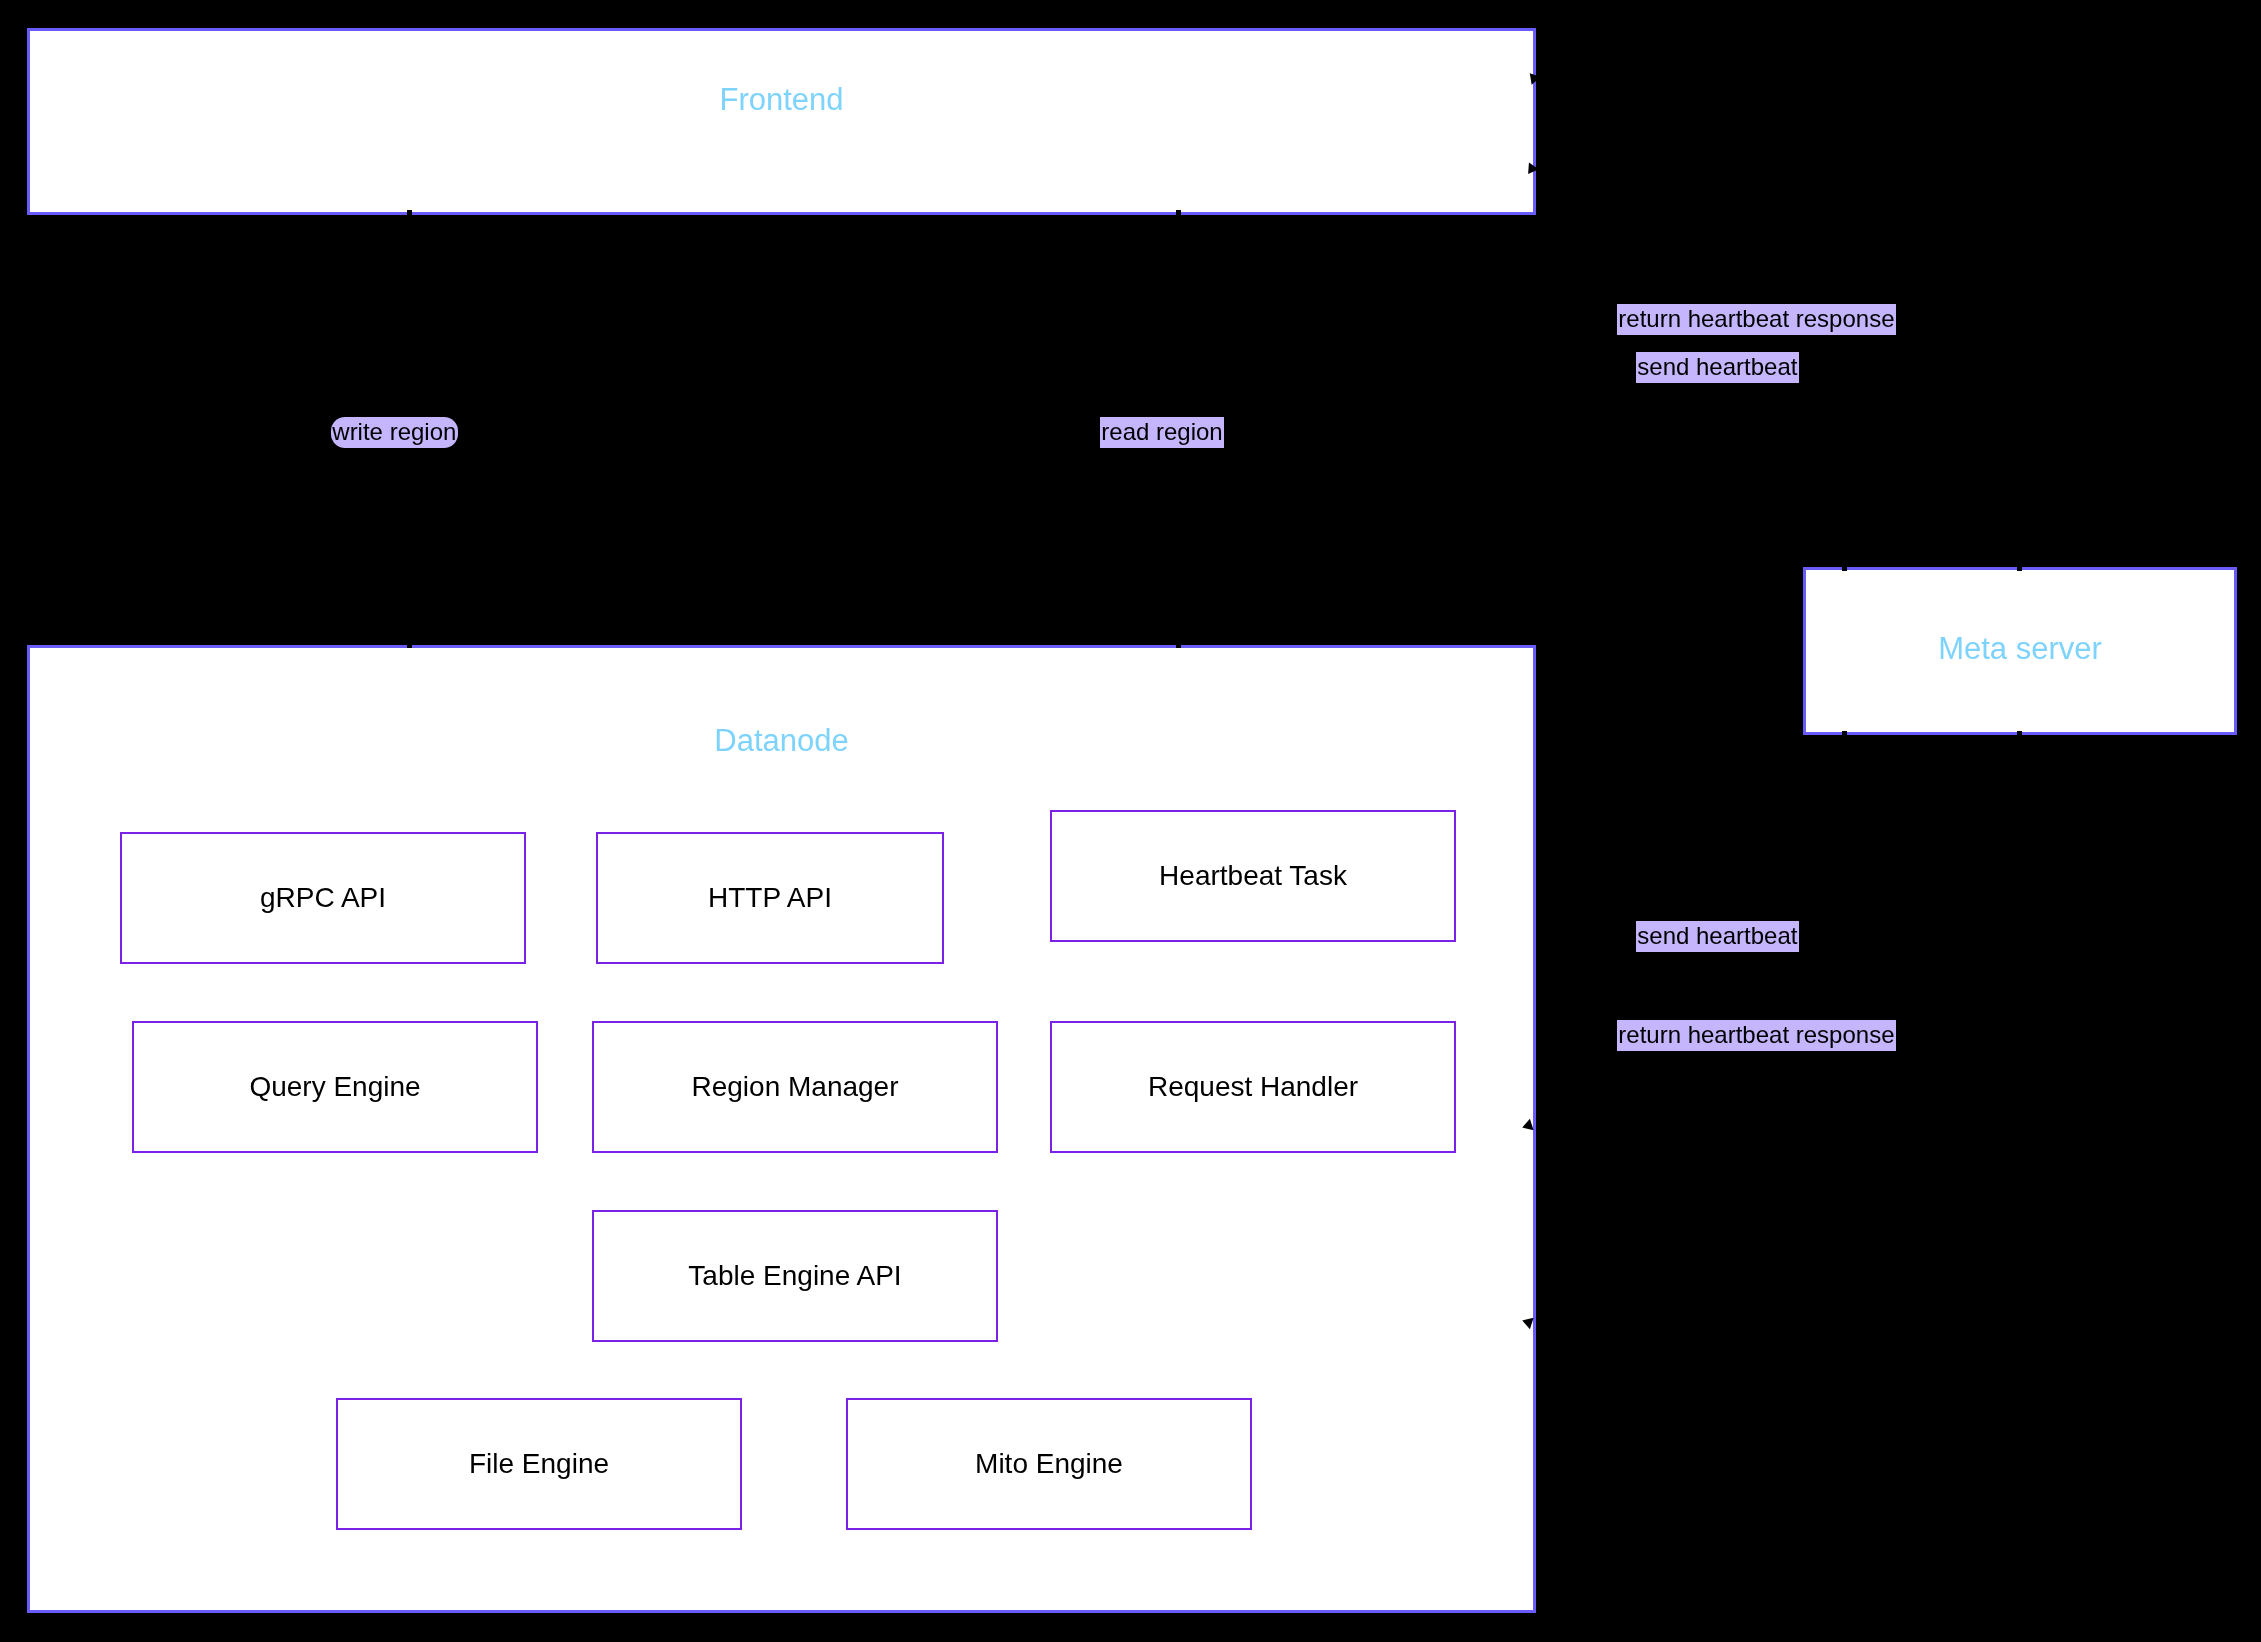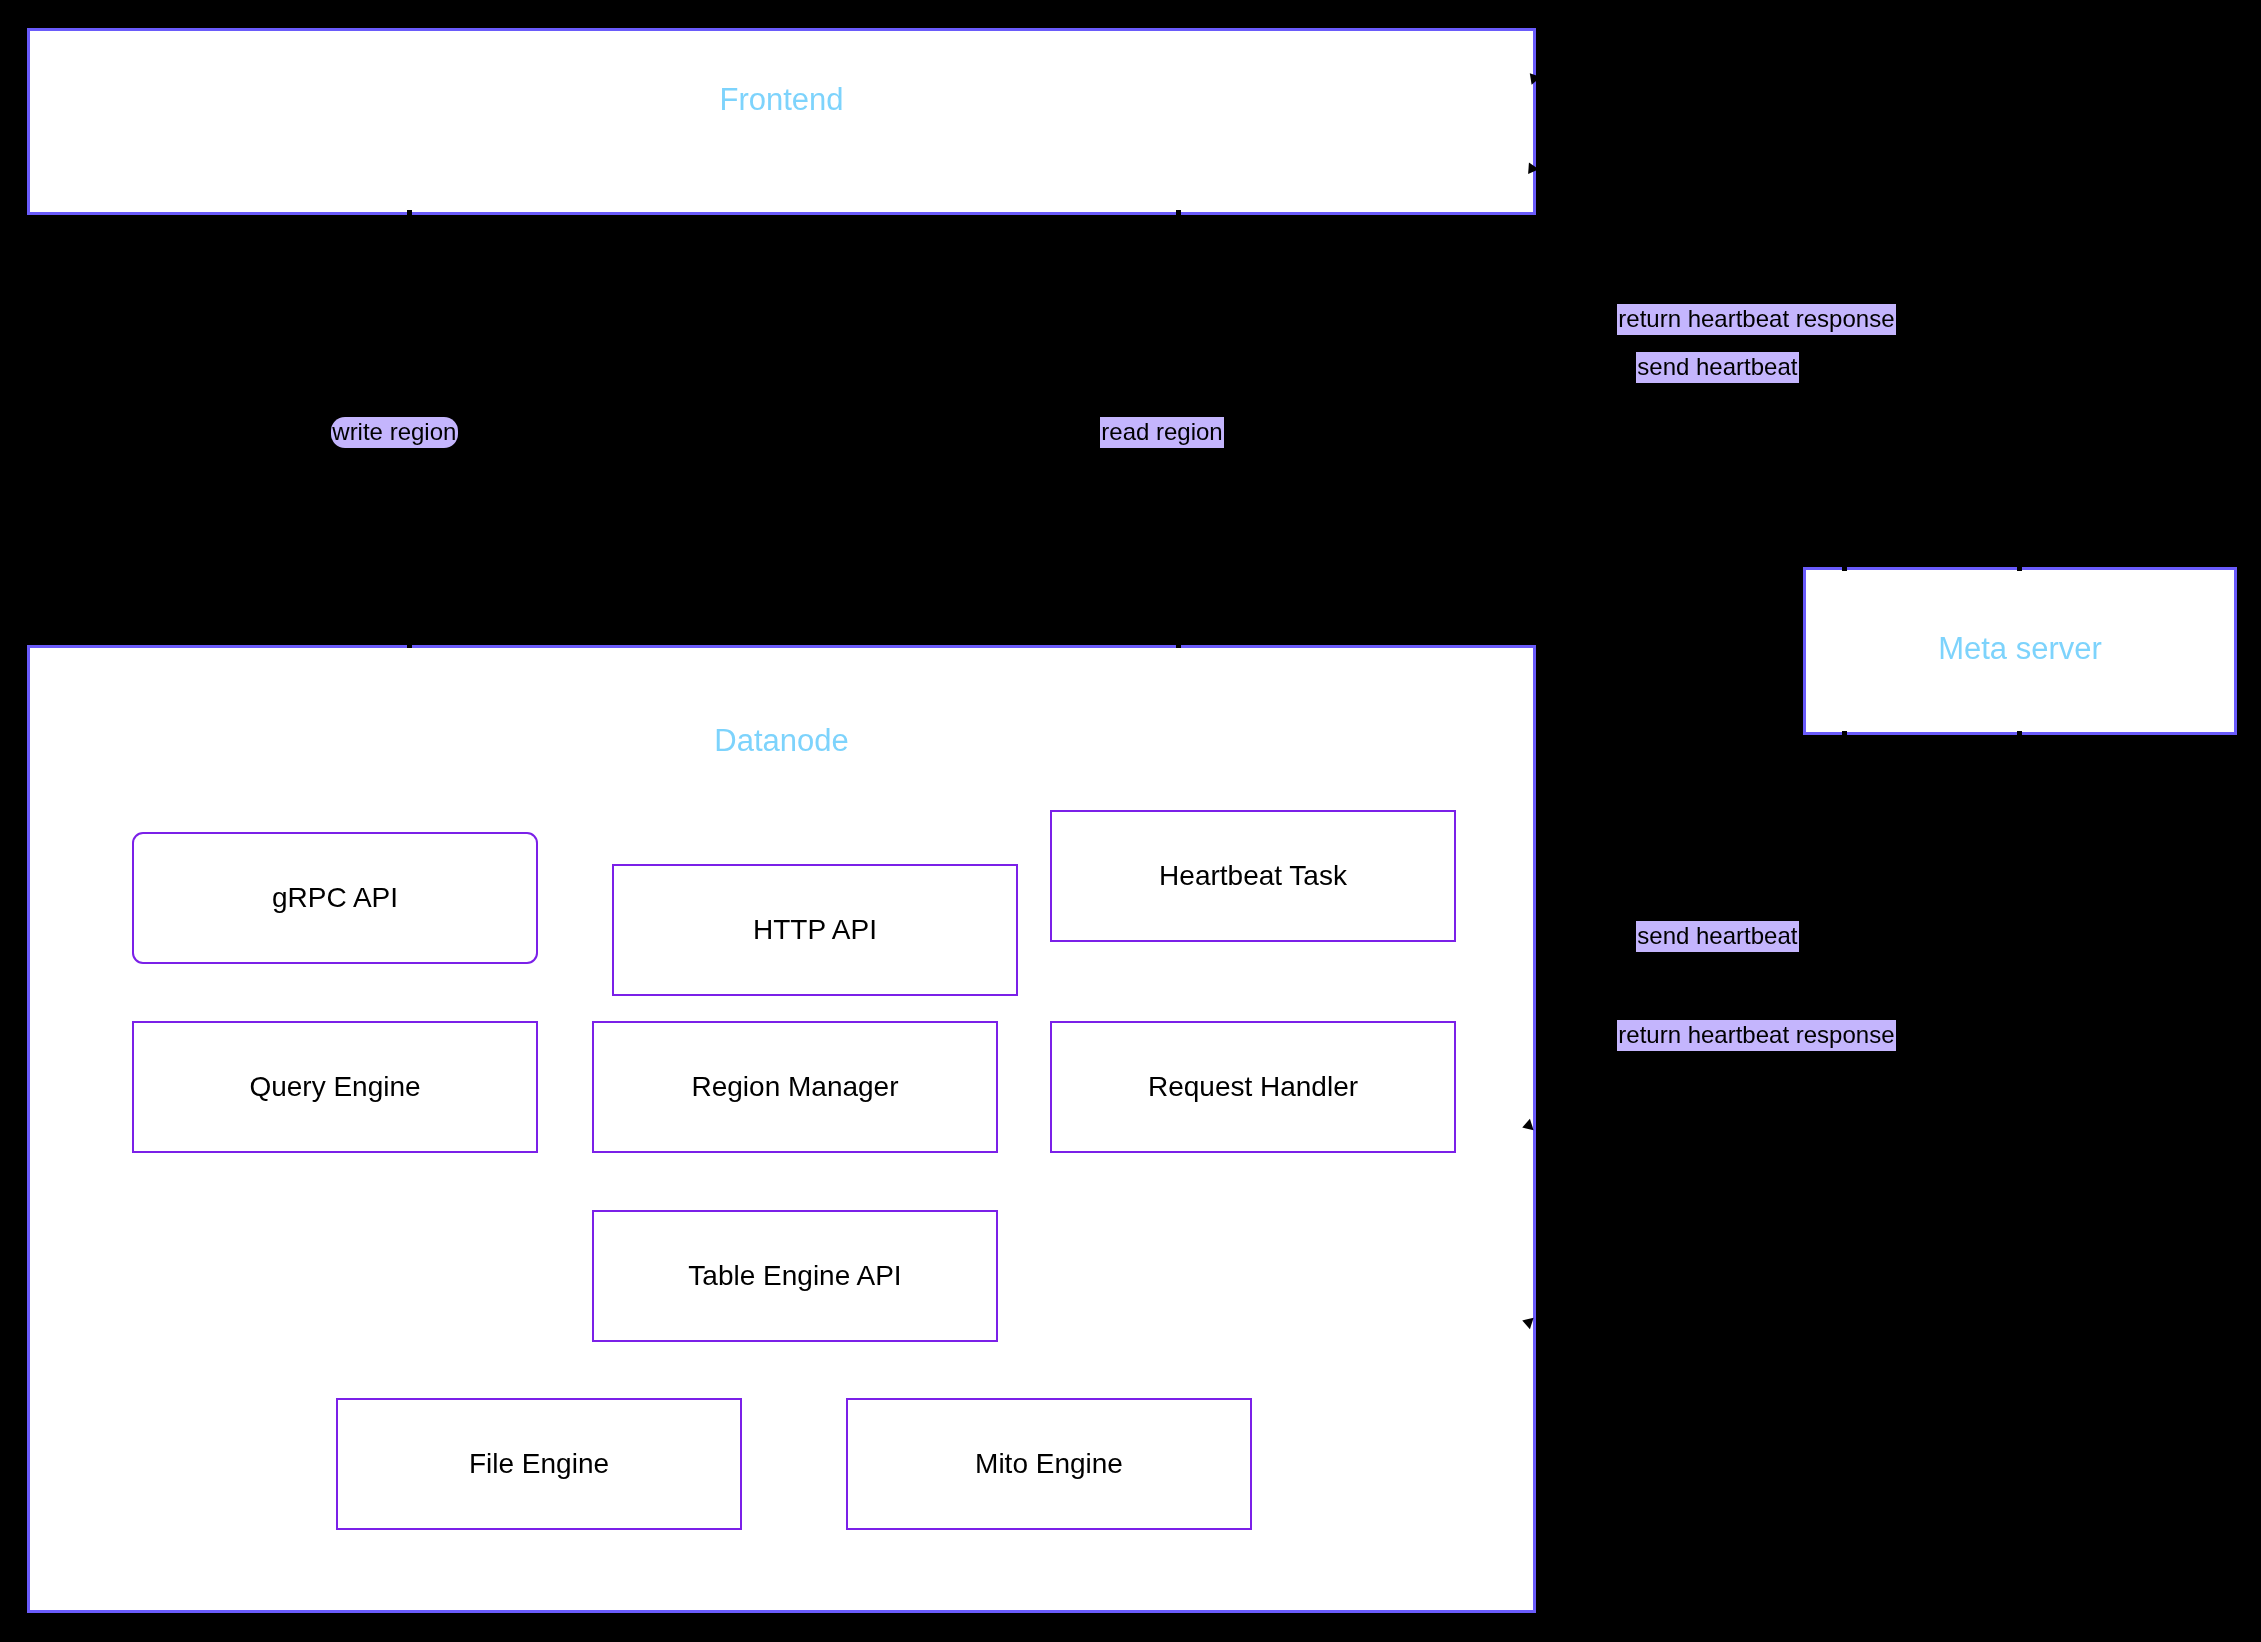--- a/index.html
+++ b/index.html
@@ -122,25 +122,25 @@
 
   <div id="datanode-box" class="outer-box">
   </div>
   <div id="datanode-title" class="outer-title" style="left:27px; width:1509px;">Datanode</div>
 
   <div class="stub stub-v" style="left:407px; top:637px;"></div>
   <div class="stub stub-v" style="left:1176px; top:637px;"></div>
   <div class="arrow-tick-left" style="left:1522px; top:1120px; transform:rotate(-18deg);"></div>
   <div class="arrow-tick-left" style="left:1522px; top:1316px; transform:rotate(18deg);"></div>
 
-  <div class="inner-box" style="left:132px; top:832px; width:406px; height:132px;border-radius:11px;">
+  <div class="inner-box" style="left:120px; top:832px; width:406px; height:132px;">
     <span class="inner-label">gRPC API</span>
   </div>
 
-  <div class="inner-box" style="left:612px; top:832px; width:406px; height:132px;margin-top:32px;">
+  <div class="inner-box" style="left:596px; top:832px; width:348px; height:132px;">
     <span class="inner-label">HTTP API</span>
   </div>
 
   <div class="inner-box" style="left:1050px; top:810px; width:406px; height:132px;">
     <span class="inner-label">Heartbeat Task</span>
   </div>
 
   <div class="inner-box" style="left:132px; top:1021px; width:406px; height:132px;">
     <span class="inner-label">Query Engine</span>
   </div>

